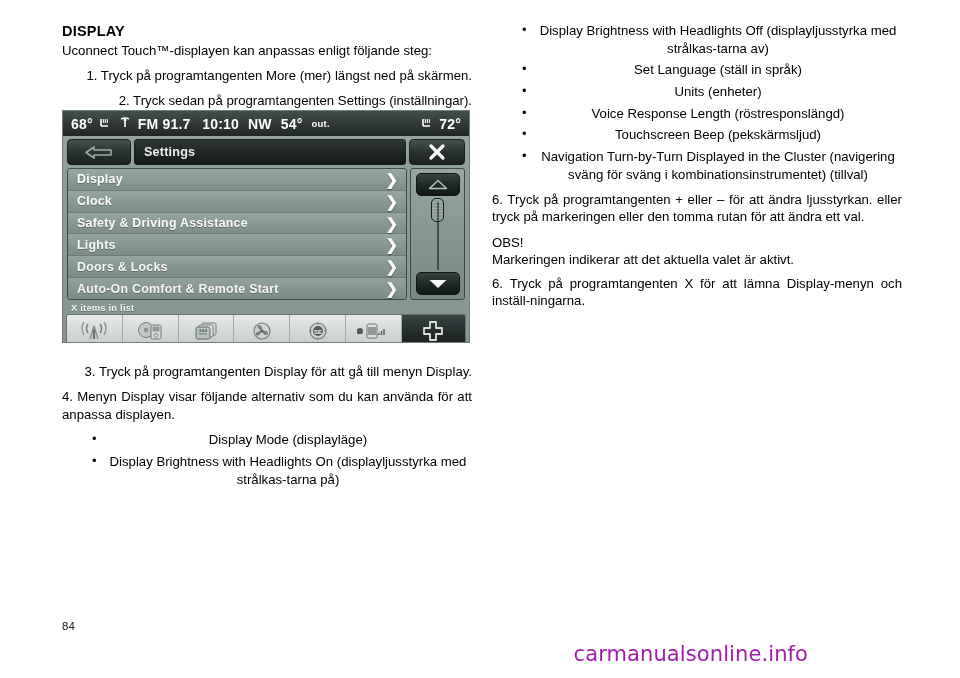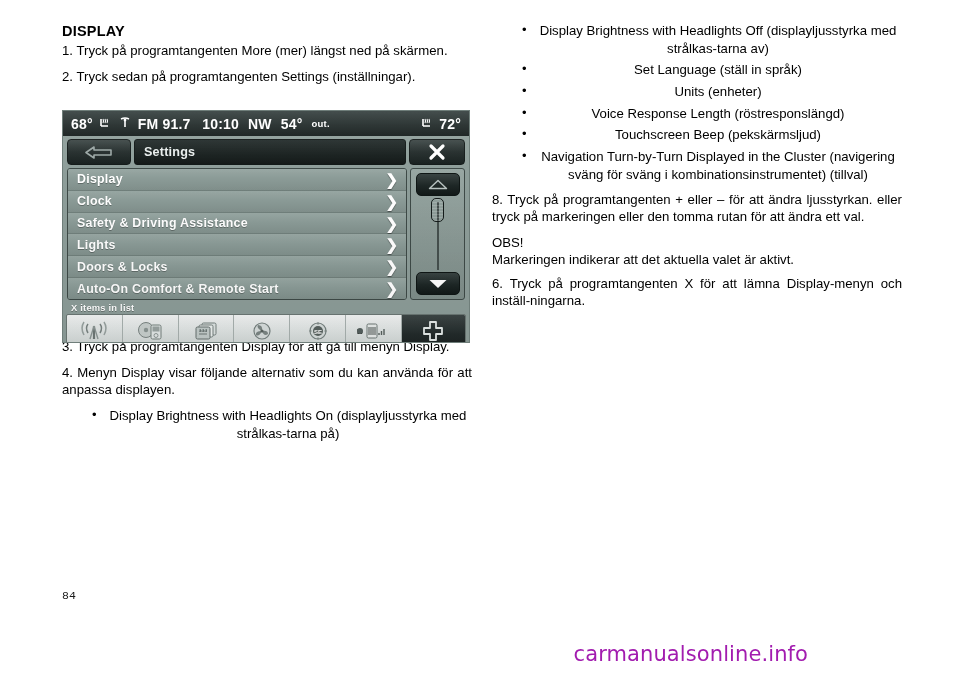--- a/index.html
+++ b/index.html
@@ -40,20 +40,21 @@
   }
   .para {
     font-size: 13.2px;
     line-height: 1.33;
     margin: 0 0 7px 0;
   }
   .step {
     font-size: 13.2px;
     line-height: 1.33;
     margin: 0 0 8px 0;
+    text-align: right;
   }
   .step.justify { text-align: justify; }
   .obs {
     font-size: 13.2px;
     font-weight: normal;
     line-height: 1.33;
     margin: 0;
   }
   .obs-line2 { margin-bottom: 6px; }
 
@@ -75,23 +76,23 @@
     position: absolute;
     left: 0;
     top: -1px;
     font-size: 13px;
   }
 
   
   .page-number {
     position: absolute;
     left: 62px;
-    top: 589px;
+    top: 620px;
     font-size: 11.5px;
-    font-family: Liberation Mono, monospace;
+    font-family: Liberation Sans, sans-serif;
     color: #1a1a1a;
   }
   .watermark {
     position: absolute;
     right: 28px;
     bottom: 12px;
     font-size: 21px;
     color: #a21caf;
     letter-spacing: .1px;
     font-family: "DejaVu Sans", sans-serif;
@@ -323,48 +324,50 @@
 </style>
 </head>
 <body>
 
 <div class="page">
 
   <div class="col col-left">
 
     <h1 class="h-title">DISPLAY</h1>
 
+    <p class="para">Uconnect Touch™-displayen kan anpassas enligt följande steg:</p>
 
     <p class="step">1. Tryck på programtangenten More (mer) längst ned på skärmen.</p>
 
     <p class="step">2. Tryck sedan på programtangenten Settings (inställningar).</p>
 
     <div style="height:245px"></div>
 
     <p class="step">3. Tryck på programtangenten Display för att gå till menyn Display.</p>
 
     <p class="step justify">4. Menyn Display visar följande alternativ som du kan använda för att anpassa displayen.</p>
 
     <ul class="bullets">
+      <li>Display Mode (displayläge)</li>
       <li>Display Brightness with Headlights On (displayljusstyrka med strålkas-tarna på)</li>
     </ul>
   </div>
 
   <div class="col col-right">
 
     <ul class="bullets">
       <li>Display Brightness with Headlights Off (displayljusstyrka med strålkas-tarna av)</li>
       <li>Set Language (ställ in språk)</li>
       <li>Units (enheter)</li>
       <li>Voice Response Length (röstresponslängd)</li>
       <li>Touchscreen Beep (pekskärmsljud)</li>
       <li>Navigation Turn-by-Turn Displayed in the Cluster (navigering sväng för sväng i kombinationsinstrumentet) (tillval)</li>
     </ul>
 
-    <p class="step justify">8. Tryck på programtangenten + eller – för att ändra ljusstyrkan. eller tryck på markeringen eller den tomma rutan för att ändra ett val.</p>
+    <p class="step justify">6. Tryck på programtangenten + eller – för att ändra ljusstyrkan. eller tryck på markeringen eller den tomma rutan för att ändra ett val.</p>
 
     <p class="obs">OBS!</p>
     <p class="obs obs-line2">Markeringen indikerar att det aktuella valet är aktivt.</p>
 
     <p class="step justify">6. Tryck på programtangenten X för att lämna Display-menyn och inställ-ningarna.</p>
   </div>
 
   <div class="uconnect">
 
     <div class="status-bar">

